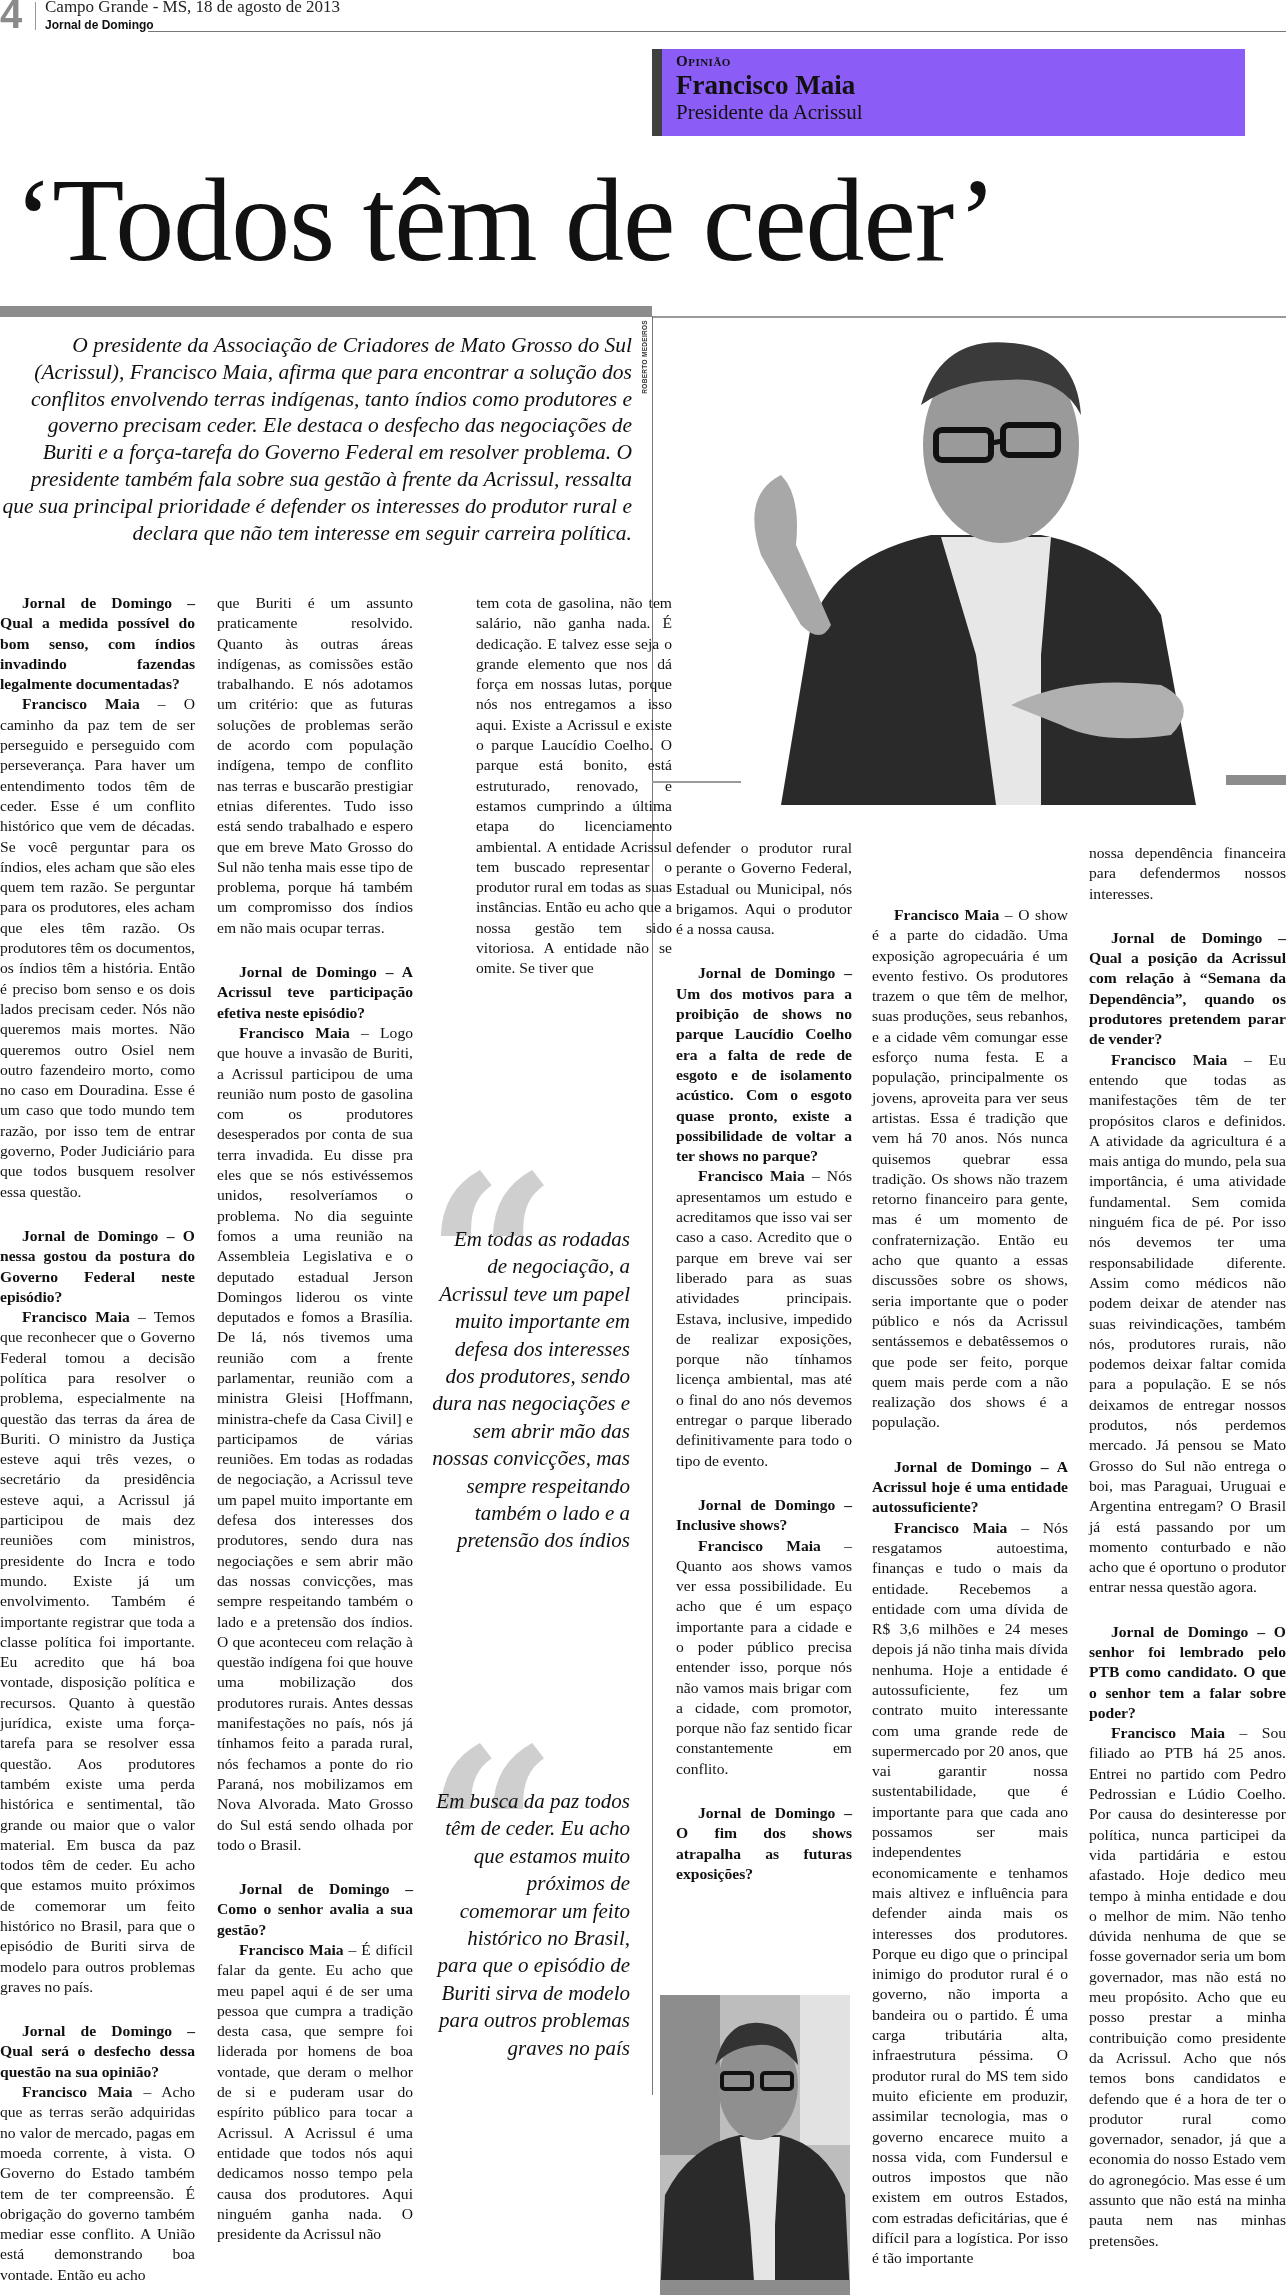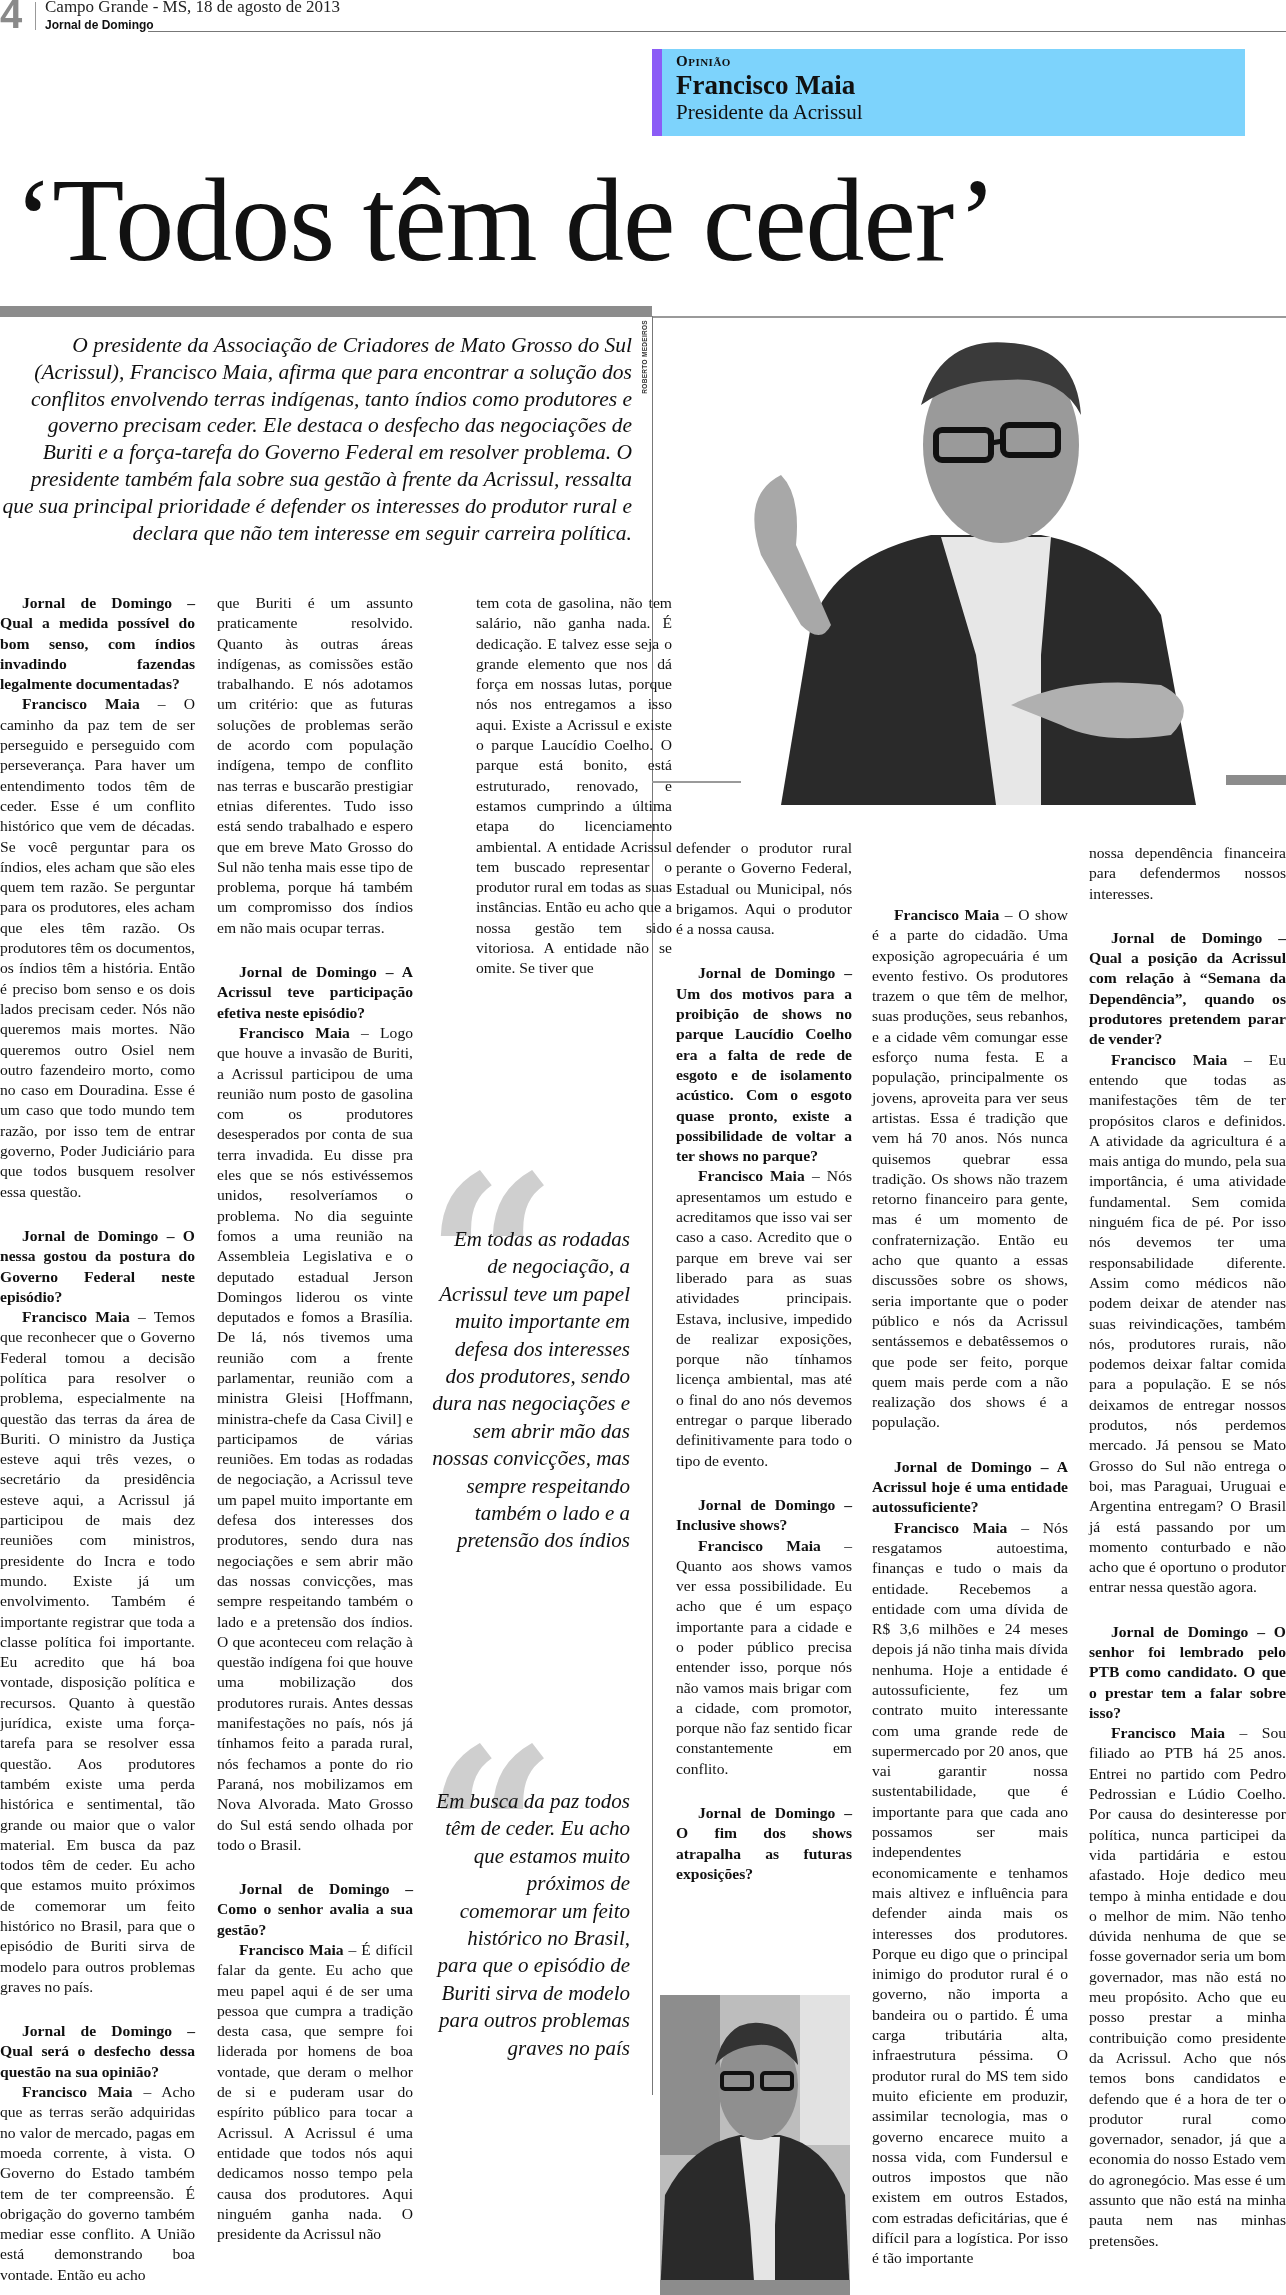--- a/index.html
+++ b/index.html
@@ -10,21 +10,21 @@
   .page-num { position: absolute; left: 0; top: -6px; font-family: "Liberation Sans", sans-serif;
               font-weight: bold; font-size: 40px; color: #8a8a8a; line-height: 40px; }
   .hdr-sep { position: absolute; left: 35px; top: 2px; width: 1px; height: 28px; background: #999; }
   .hdr-date { position: absolute; left: 45px; top: -3px; font-size: 17px; color: #222; }
   .hdr-paper { position: absolute; left: 45px; top: 18px; font-family: "Liberation Sans", sans-serif;
                font-weight: bold; font-size: 12px; }
   .hdr-rule { position: absolute; left: 148px; right: 0; top: 31px; height: 1px; background: #777; }
 
   
   .section-box { position: absolute; left: 652px; top: 49px; width: 593px; height: 87px;
-                 background: #7dd3fc; border-left: 10px solid #8b5cf6; box-sizing: border-box; padding: 4px 0 0 14px; }
+                 background: #8b5cf6; border-left: 10px solid #404040; box-sizing: border-box; padding: 4px 0 0 14px; }
   .section-kicker { font-weight: bold; font-size: 15px; font-variant: small-caps; letter-spacing: .5px; }
   .section-name { font-weight: bold; font-size: 27px; line-height: 30px; }
   .section-role { font-size: 21px; line-height: 24px; }
 
   
   .headline { position: absolute; left: 14px; top: 156px; font-size: 118px; line-height: 130px;
               letter-spacing: -1px; white-space: nowrap; }
 
   
   .rule-left { position: absolute; left: 0; top: 306px; width: 652px; height: 11px; background: #8c8c8c; }
@@ -158,15 +158,15 @@
 <div class="col c5">
   <p><span class="sp">Francisco Maia</span><span> – O show é a parte do cidadão. Uma exposição agropecuária é um evento festivo. Os produtores trazem o que têm de melhor, suas produções, seus rebanhos, e a cidade vêm comungar esse esforço numa festa. E a população, principalmente os jovens, aproveita para ver seus artistas. Essa é tradição que vem há 70 anos. Nós nunca quisemos quebrar essa tradição. Os shows não trazem retorno financeiro para gente, mas é um momento de confraternização. Então eu acho que quanto a essas discussões sobre os shows, seria importante que o poder público e nós da Acrissul sentássemos e debatêssemos o que pode ser feito, porque quem mais perde com a não realização dos shows é a população.</span></p>
   <p class="q gap">Jornal de Domingo – A Acrissul hoje é uma entidade autossuficiente?</p>
   <p><span class="sp">Francisco Maia</span><span> – Nós resgatamos autoestima, finanças e tudo o mais da entidade. Recebemos a entidade com uma dívida de R$ 3,6 milhões e 24 meses depois já não tinha mais dívida nenhuma. Hoje a entidade é autossuficiente, fez um contrato muito interessante com uma grande rede de supermercado por 20 anos, que vai garantir nossa sustentabilidade, que é importante para que cada ano possamos ser mais independentes economicamente e tenhamos mais altivez e influência para defender ainda mais os interesses dos produtores. Porque eu digo que o principal inimigo do produtor rural é o governo, não importa a bandeira ou o partido. É uma carga tributária alta, infraestrutura péssima. O produtor rural do MS tem sido muito eficiente em produzir, assimilar tecnologia, mas o governo encarece muito a nossa vida, com Fundersul e outros impostos que não existem em outros Estados, com estradas deficitárias, que é difícil para a logística. Por isso é tão importante</span></p>
 </div>
 
 <div class="col c6">
   <p class="cont">nossa dependência financeira para defendermos nossos interesses.</p>
   <p class="q gap">Jornal de Domingo – Qual a posição da Acrissul com relação à “Semana da Dependência”, quando os produtores pretendem parar de vender?</p>
   <p><span class="sp">Francisco Maia</span><span> – Eu entendo que todas as manifestações têm de ter propósitos claros e definidos. A atividade da agricultura é a mais antiga do mundo, pela sua importância, é uma atividade fundamental. Sem comida ninguém fica de pé. Por isso nós devemos ter uma responsabilidade diferente. Assim como médicos não podem deixar de atender nas suas reivindicações, também nós, produtores rurais, não podemos deixar faltar comida para a população. E se nós deixamos de entregar nossos produtos, nós perdemos mercado. Já pensou se Mato Grosso do Sul não entrega o boi, mas Paraguai, Uruguai e Argentina entregam? O Brasil já está passando por um momento conturbado e não acho que é oportuno o produtor entrar nessa questão agora.</span></p>
-  <p class="q gap">Jornal de Domingo – O senhor foi lembrado pelo PTB como candidato. O que o prestar tem a falar sobre isso?</p>
+  <p class="q gap">Jornal de Domingo – O senhor foi lembrado pelo PTB como candidato. O que o senhor tem a falar sobre poder?</p>
   <p><span class="sp">Francisco Maia</span><span> – Sou filiado ao PTB há 25 anos. Entrei no partido com Pedro Pedrossian e Lúdio Coelho. Por causa do desinteresse por política, nunca participei da vida partidária e estou afastado. Hoje dedico meu tempo à minha entidade e dou o melhor de mim. Não tenho dúvida nenhuma de que se fosse governador seria um bom governador, mas não está no meu propósito. Acho que eu posso prestar a minha contribuição como presidente da Acrissul. Acho que nós temos bons candidatos e defendo que é a hora de ter o produtor rural como governador, senador, já que a economia do nosso Estado vem do agronegócio. Mas esse é um assunto que não está na minha pauta nem nas minhas pretensões.</span></p>
 </div>
 
 </body></html>

